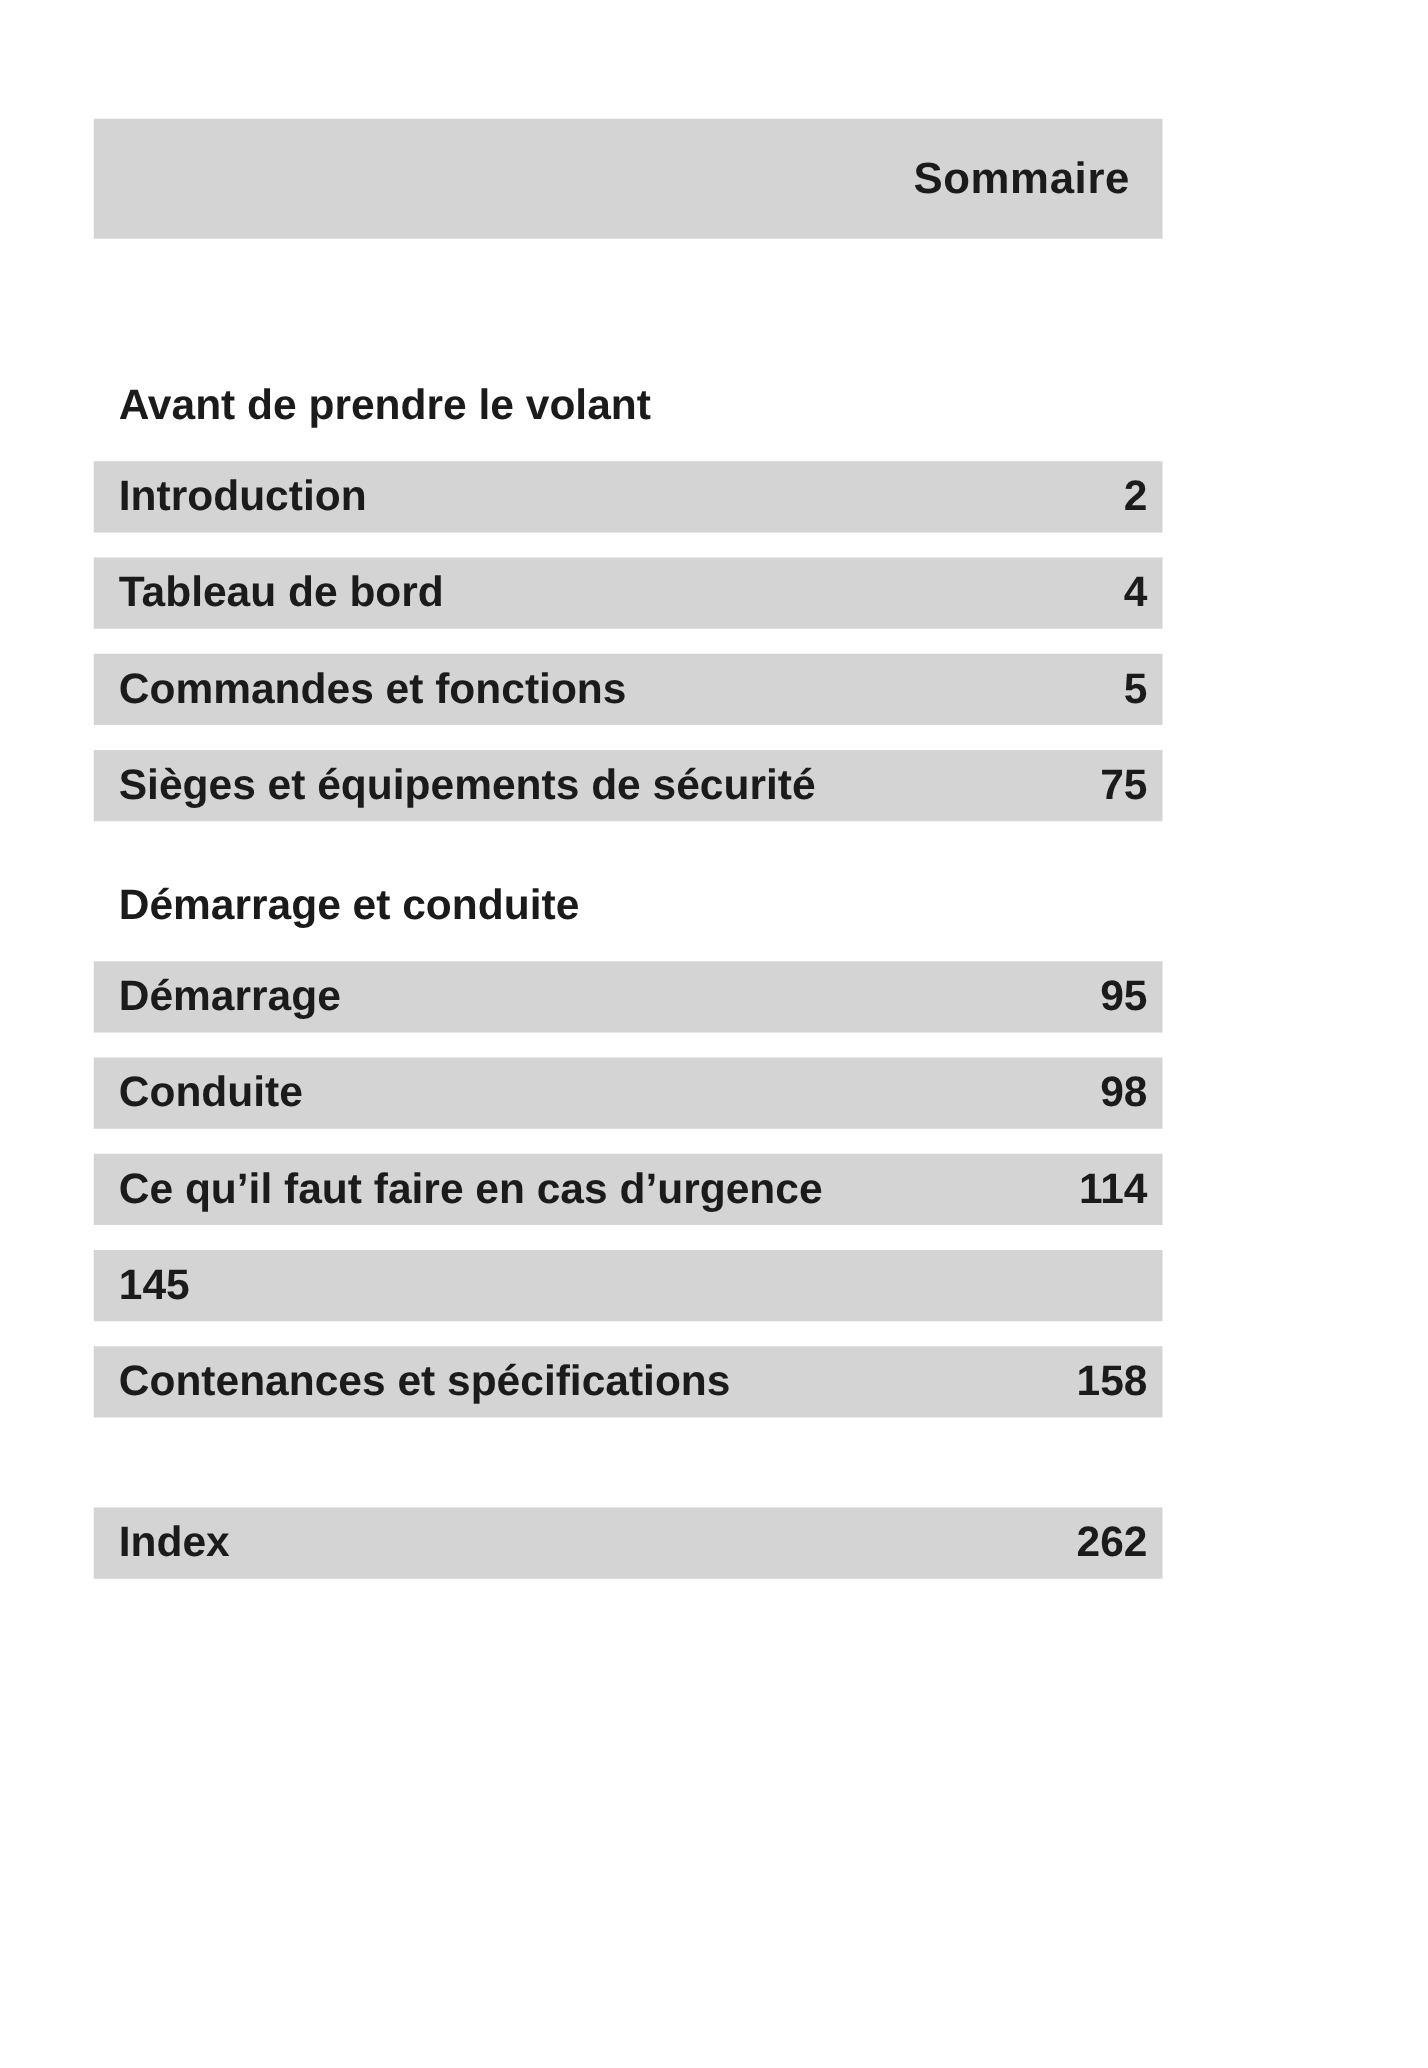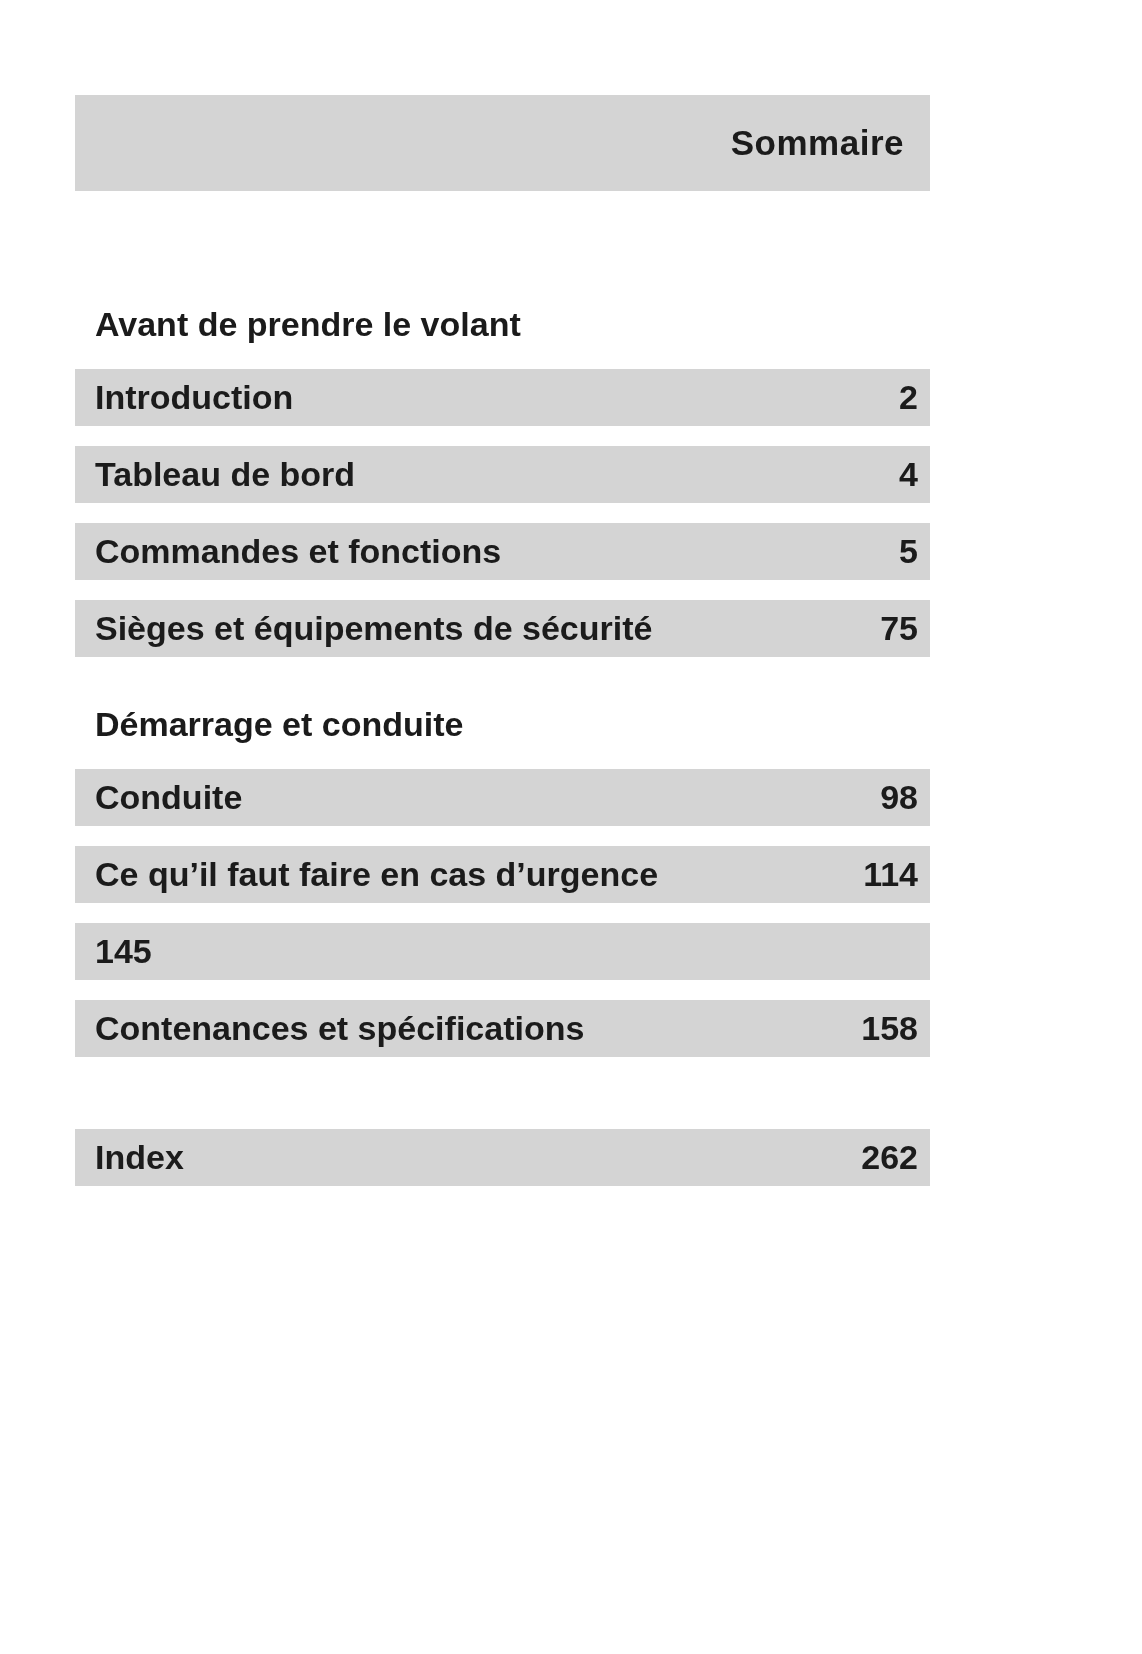--- a/index.html
+++ b/index.html
@@ -85,20 +85,24 @@
     <span class="toc-page">5</span>
   </div>
 
   <div class="toc-row">
     <span class="toc-label">Sièges et équipements de sécurité</span>
     <span class="toc-page">75</span>
   </div>
 
   <div class="section-heading">Démarrage et conduite</div>
 
+  <div class="toc-row">
+    <span class="toc-label">Démarrage</span>
+    <span class="toc-page">95</span>
+  </div>
 
   <div class="toc-row">
     <span class="toc-label">Conduite</span>
     <span class="toc-page">98</span>
   </div>
 
   <div class="toc-row">
     <span class="toc-label">Ce qu’il faut faire en cas d’urgence</span>
     <span class="toc-page">114</span>
   </div>

